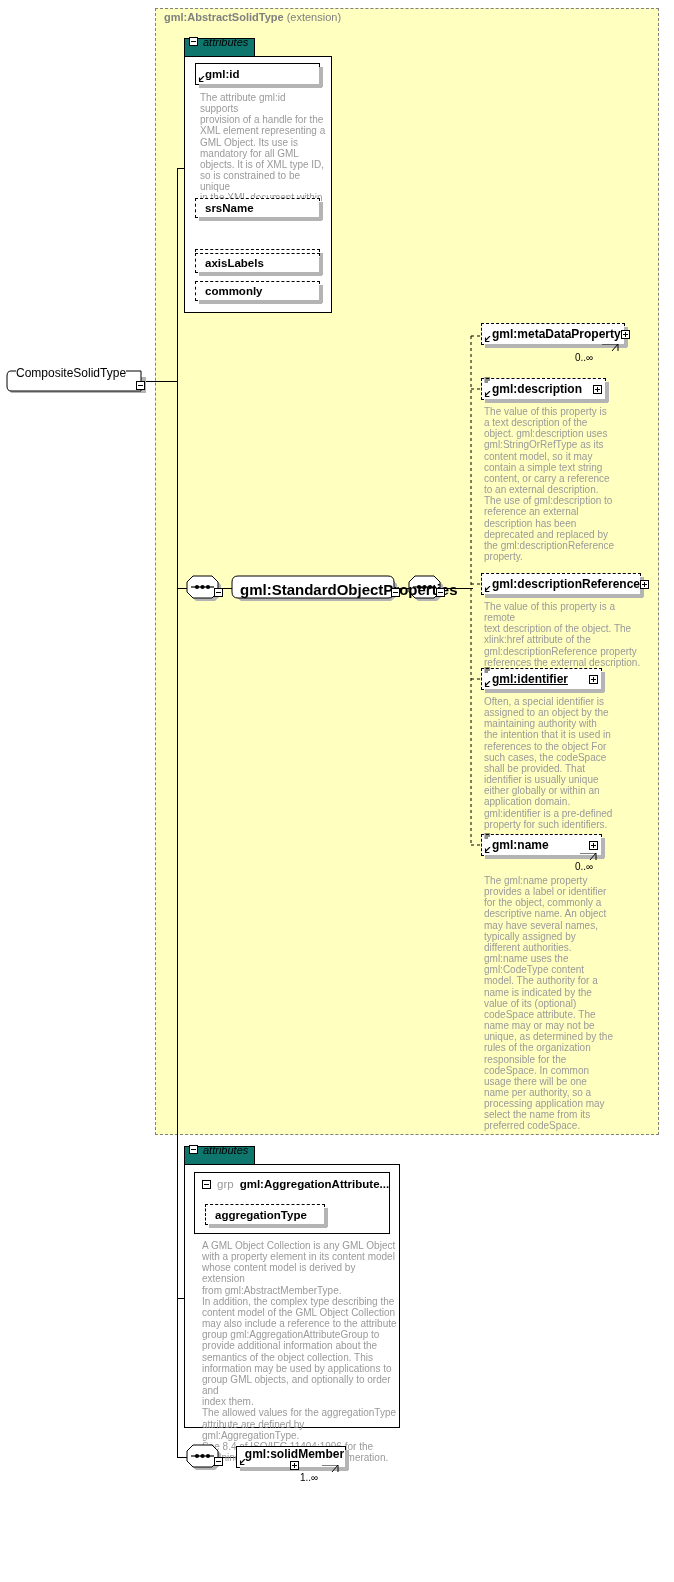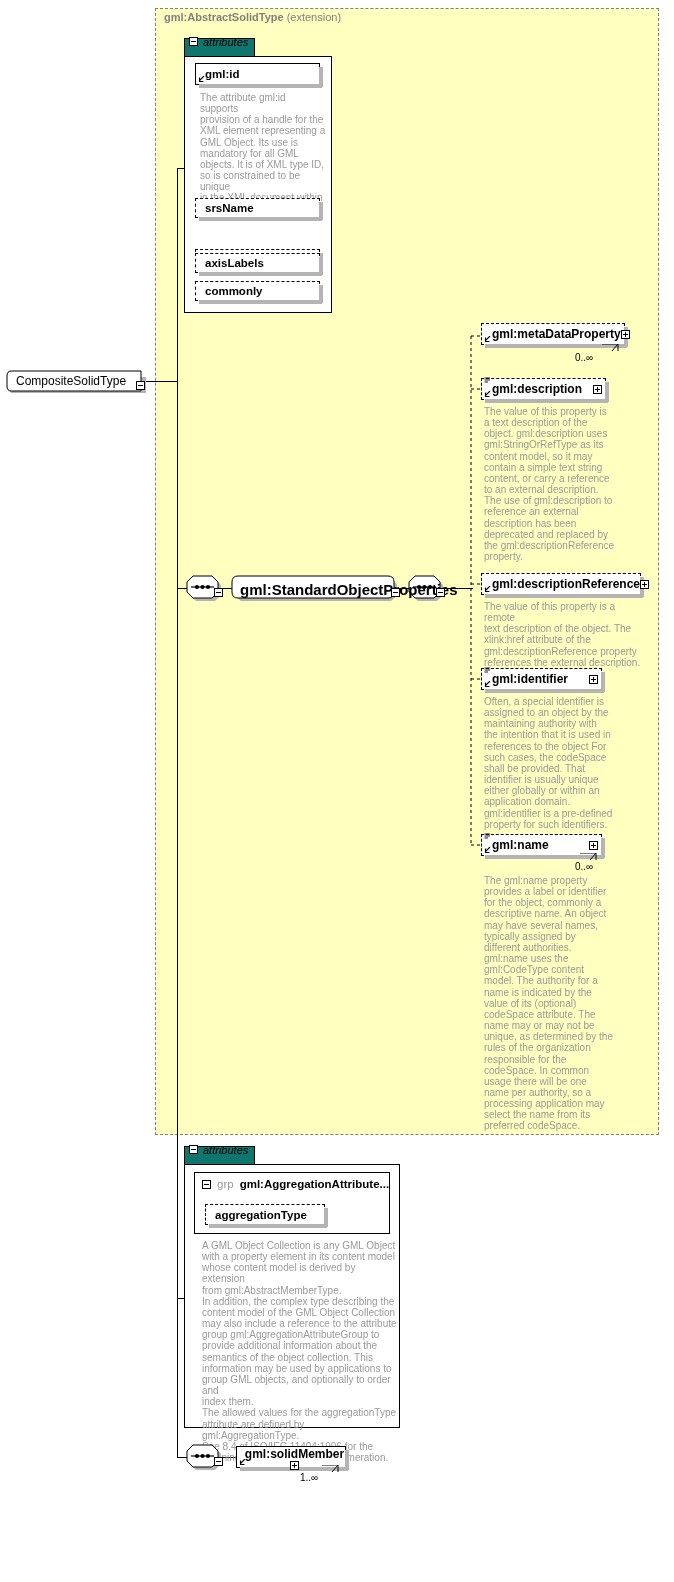--- a/index.html
+++ b/index.html
@@ -222,21 +222,21 @@
   <div class="ext-region"></div>
   <div class="ext-title">
     <span>gml:AbstractSolidType</span>
     <span class="soft">(extension)</span>
   </div>
 
   <svg class="abs" style="left:5px; top:366px; width:150px; height:32px; z-index:6;">
     <path d="M5 8 L4 8 Q2 8 2 10 L2 22 Q2 24 4 24 L5 24 L138 24 L138 8 Z" fill="#b4b4b4" stroke="none" transform="translate(3,3)"></path>
     <path d="M6 5 Q2 5 2 10 L2 20 Q2 25 6 25 L136 25 L136 5 Z" fill="#ffffff" stroke="#000000" stroke-width="1"></path>
   </svg>
-  <div class="rootbox" style="left:16px; top:372px; height:18px;">CompositeSolidType</div>
+  <div class="rootbox" style="left:16px; top:364px; height:18px;">CompositeSolidType</div>
 
   <div class="abs" style="left:136px; top:376px; z-index:7;">
     <span class="tog"></span>
   </div>
 
   <div class="ln h" style="left:146px; top:381px; width:32px;"></div>
 
   <div class="ln v" style="left:177px; top:168px; height:1290px;"></div>
 
   <div class="ln h" style="left:177px; top:168px; width:8px;"></div>
@@ -384,21 +384,21 @@
     </svg>
     <span>gml:descriptionReference</span>
     <span class="tog plus"></span>
   </div>
   <div class="doc" style="left:484px; top:601px; width:160px;">The value of this property is a remote
 text description of the object. The
 xlink:href attribute of the
 gml:descriptionReference property
 references the external description.</div>
 
-  <div class="elbox dashed" style="left:481px; top:668px; width:121px; height:22px;">
+  <div class="elbox dashed" style="left:481px; top:668px; width:121px; height:22px;text-decoration:underline;">
     <span class="shadow-r" style="left:100%; top:3px; width:4px; height:100%;"></span>
     <span class="shadow-b" style="left:3px; top:100%; width:100%; height:4px;"></span>
     <svg class="doclines" viewBox="0 0 7 7">
       <path d="M0.5 1 H6 M0.5 3 H6 M0.5 5 H4" stroke="#000" stroke-width="0.9"></path>
     </svg>
     <svg class="refarrow" viewBox="0 0 7 7">
       <path d="M6 0 L1.5 4.5 M1.5 1.6 L1.5 5.5 L5.4 5.5" stroke="#000" stroke-width="1.1" fill="none"></path>
     </svg>
     <span>gml:identifier</span>
     <span class="tog plus"></span>

